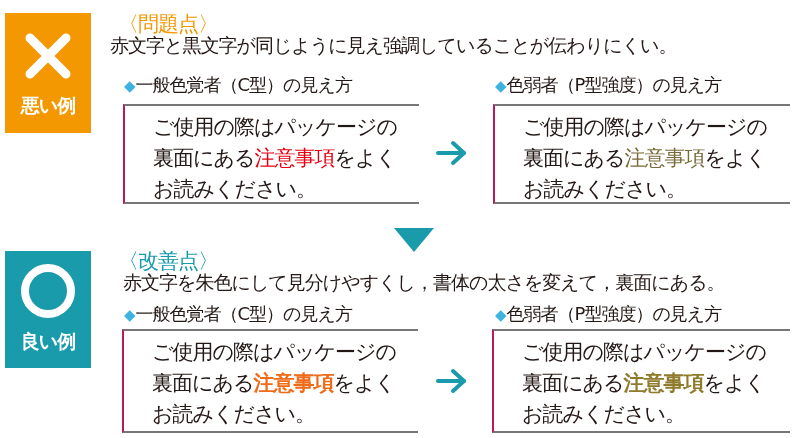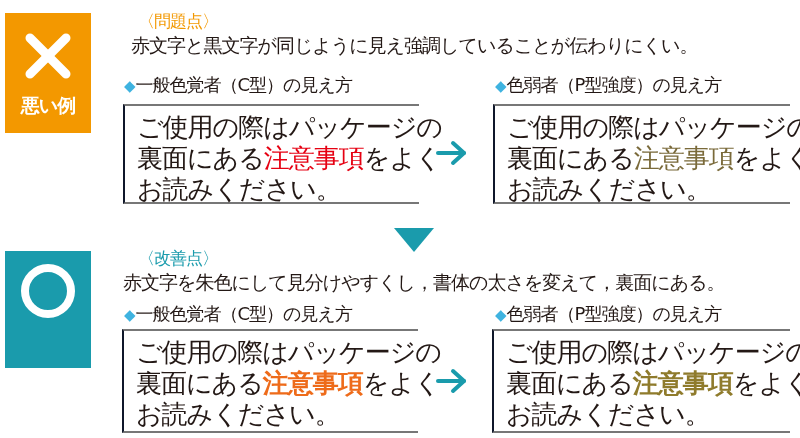--- a/index.html
+++ b/index.html
@@ -5,49 +5,49 @@
   html, body { margin: 0; padding: 0; background: #ffffff; }
   body { width: 800px; height: 438px; position: relative; overflow: hidden;
          font-family: "DejaVu Sans", sans-serif; color: #231815; }
   .abs { position: absolute; }
   .badge { position: absolute; left: 5px; width: 86px; color: #fff; text-align: center; }
   .badge .lbl { position: absolute; left: 0; right: 0; font-size: 19px; font-weight: bold; letter-spacing: -1px; }
   .bad { top: 13px; height: 120px; background: #f39800; }
   .good { top: 251px; height: 117px; background: #1a9bac; }
   .x-icon { position: absolute; left: 18px; top: 18px; width: 50px; height: 50px; }
   .o-icon { position: absolute; left: 15px; top: 12px; width: 56px; height: 56px; }
-  .heading { font-size: 17px; letter-spacing: -1px; margin-left: 20px; }
+  .heading { font-size: 21px; letter-spacing: -1px; }
   .heading.bad-h { color: #f39800; }
   .heading.good-h { color: #1a9bac; text-align: center; }
   .desc { font-size: 19px; letter-spacing: -1px; white-space: nowrap; }
   .caption { font-size: 18px; letter-spacing: -1px; white-space: nowrap; }
   .caption .dia { color: #3fb3e0; font-size: 15px; margin-right: 1px; }
-  .box { position: absolute; border-top: 2px solid #777; border-bottom: 2px solid #777; border-left: 2px solid #0f172a;
-         padding: 6px 0 0 12px; box-sizing: border-box; font-size: 26px; line-height: 31px; letter-spacing: -1px; white-space: nowrap; }
+  .box { position: absolute; border-top: 2px solid #777; border-bottom: 2px solid #777; border-left: 2px solid #be185d;
+         padding: 6px 0 0 28px; box-sizing: border-box; font-size: 21px; line-height: 31px; letter-spacing: -1px; white-space: nowrap; }
   .hl-red { color: #e60012; }
   .hl-p1 { color: #7a6a3a; }
   .hl-orange { color: #ee6b1a; font-weight: bold; }
   .hl-p2 { color: #8f7b2c; font-weight: bold; }
   .arrow { position: absolute; width: 32px; height: 26px; }
   .tri { position: absolute; left: 394px; top: 228px; width: 0; height: 0;
          border-left: 20px solid transparent; border-right: 20px solid transparent; border-top: 24px solid #1a9bac; }
 </style>
 </head>
 <body>
 
 <div class="badge bad">
   <svg class="x-icon" viewBox="0 0 50 50">
     <line x1="7" y1="7" x2="43" y2="43" stroke="#fff" stroke-width="9" stroke-linecap="round"></line>
     <line x1="43" y1="7" x2="7" y2="43" stroke="#fff" stroke-width="9" stroke-linecap="round"></line>
   </svg>
   <div class="lbl" style="top:80px;">悪い例</div>
 </div>
 
 <div class="abs heading bad-h" style="left:118px; top:10px;">〈問題点〉</div>
-<div class="abs desc" style="left:131px; top:33px;">赤文字と黒文字が同じように見え強調していることが伝わりにくい。</div>
+<div class="abs desc" style="left:110px; top:33px;">赤文字と黒文字が同じように見え強調していることが伝わりにくい。</div>
 
 <div class="abs caption" style="left:124px; top:73px;">
   <span class="dia">◆</span><span>一般色覚者（C型）の見え方</span>
 </div>
 <div class="box" style="left:123px; top:104px; width:296px; height:100px;">
   <div>ご使用の際はパッケージの</div>
   <div><span>裏面にある</span><span class="hl-red">注意事項</span><span>をよく</span></div>
   <div>お読みください。</div>
 </div>
 
@@ -64,20 +64,21 @@
   <div><span>裏面にある</span><span class="hl-p1">注意事項</span><span>をよく</span></div>
   <div>お読みください。</div>
 </div>
 
 <div class="tri"></div>
 
 <div class="badge good">
   <svg class="o-icon" viewBox="0 0 56 56">
     <circle cx="28" cy="28" r="23" fill="none" stroke="#fff" stroke-width="8"></circle>
   </svg>
+  <div class="lbl" style="top:78px;">良い例</div>
 </div>
 
 <div class="abs heading good-h" style="left:118px; top:247px;">〈改善点〉</div>
 <div class="abs desc" style="left:123px; top:270px;">赤文字を朱色にして見分けやすくし，書体の太さを変えて，裏面にある。</div>
 
 <div class="abs caption" style="left:124px; top:302px;">
   <span class="dia">◆</span><span>一般色覚者（C型）の見え方</span>
 </div>
 <div class="box" style="left:122px; top:329px; width:296px; height:104px;">
   <div>ご使用の際はパッケージの</div>

